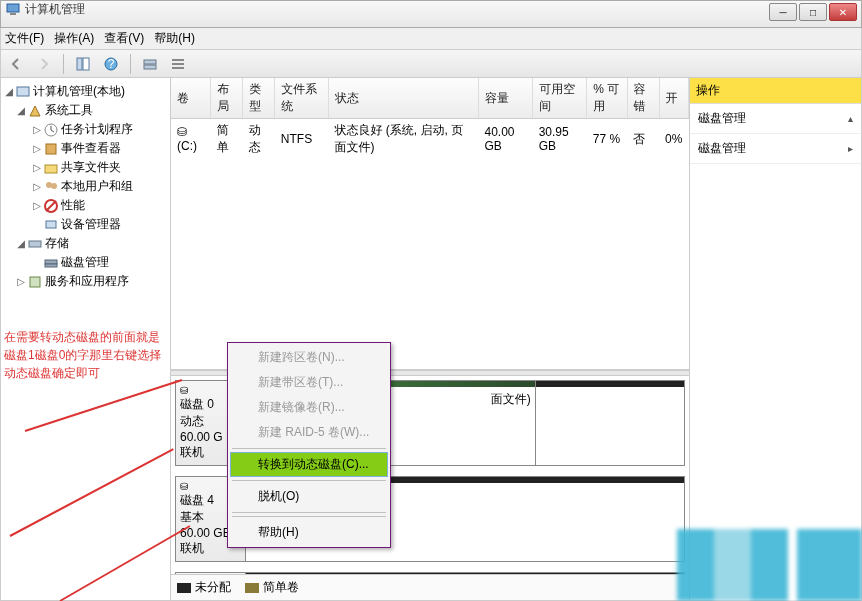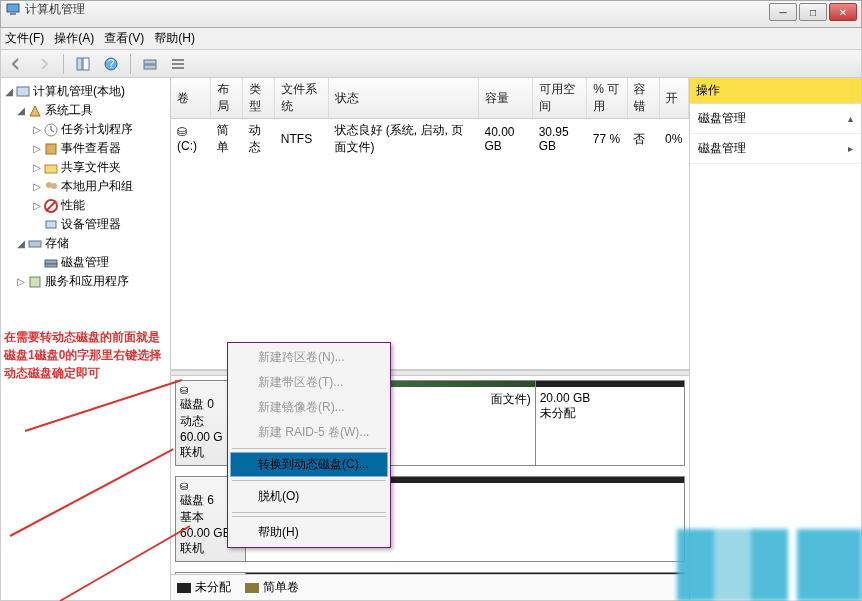--- a/index.html
+++ b/index.html
@@ -51,24 +51,24 @@
 .legend .sw { width:14px; height:10px; display:inline-block; margin-right:4px; vertical-align:middle; }
 
 .actions { width: 172px; border-left:1px solid #ccc; background:#fff; }
 .actions .hdr { background:#fde047; border-bottom:1px solid #ddd; padding:4px 6px; font-weight: normal; }
 .actions .sect { padding:6px 8px; border-bottom:1px solid #eee; display:flex; justify-content:space-between; align-items:center; }
 .actions .sect .arrow { font-size:10px; color:#555; }
 
 .ctxmenu { position:absolute; left: 226px; top: 264px; width: 164px; background:#f4f4f4; border:1px solid #701a75; box-shadow: 2px 2px 4px rgba(0,0,0,0.3); z-index: 50; padding:2px; }
 .ctxmenu .mi { padding:4px 16px 4px 28px; position:relative; }
 .ctxmenu .mi.disabled { color:#9a9a9a; }
-.ctxmenu .mi.sel { background:#0369a1; border:1px solid #7eb0e0; padding:3px 15px 3px 27px; }
+.ctxmenu .mi.sel { background:#84cc16; border:1px solid #7eb0e0; padding:3px 15px 3px 27px; }
 .ctxmenu .msep { height:1px; background:#c0c0c0; margin:3px 2px; }
 
-.annotation { position:absolute; left: 4px; top: 328px; width: 158px; color:#d33; line-height: 1.5; z-index:40; pointer-events:none;font-weight:bold; }
+.annotation { position:absolute; left: 4px; top: 328px; width: 158px; color:#d33; line-height: 1.5; z-index:40; pointer-events:none; }
 .redline { position:absolute; background:none; border-top:2px solid #d33; transform-origin: left center; z-index:39; pointer-events:none; }
 
 .pixelblur { position:absolute; right:0; bottom:0; width:185px; height:72px; background: linear-gradient(90deg,#3fb6d6 0 20%,#8fd4e6 20% 40%,#3fb6d6 40% 60%,#fff 60% 65%,#3fb6d6 65% 100%); filter: blur(2px); opacity:0.9; z-index:60; }
 
 svg.icon-svg { width:16px; height:16px; }
 </style>
 </head>
 <body>
 
 <div class="titlebar">
@@ -262,32 +262,28 @@
           <div>60.00 G</div>
           <div>联机</div>
         </div>
         <div class="parts">
           <div class="part" style="flex:2">
             <div class="bar bar-system"></div>
             <div class="ptxt" style="text-align:right">面文件)</div>
           </div>
           <div class="part" style="flex:1">
             <div class="bar bar-unalloc"></div>
-            <div class="ptxt">
-              <div>20.00 GB</div>
-              <div>未分配</div>
-            </div>
           </div>
         </div>
       </div>
 
       <div class="disk">
         <div class="dlabel diskhatch">
           <div style="font-size:10px">⛁</div>
-          <div class="dname">磁盘 6</div>
+          <div class="dname">磁盘 4</div>
           <div>基本</div>
           <div>60.00 GB</div>
           <div>联机</div>
         </div>
         <div class="parts">
           <div class="part" style="flex:1">
             <div class="bar bar-unalloc"></div>
             <div class="ptxt">
               <div>60.00 GB</div>
               <div>未分配</div>

